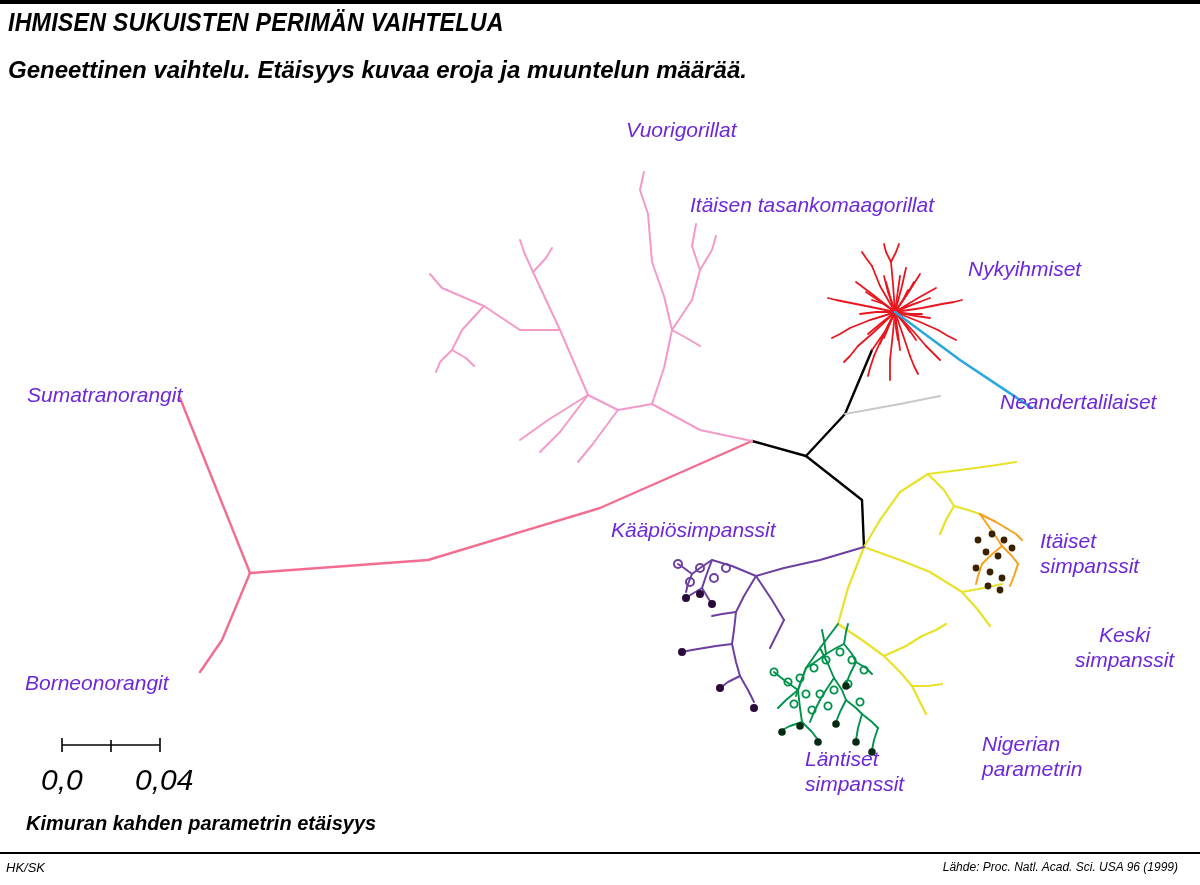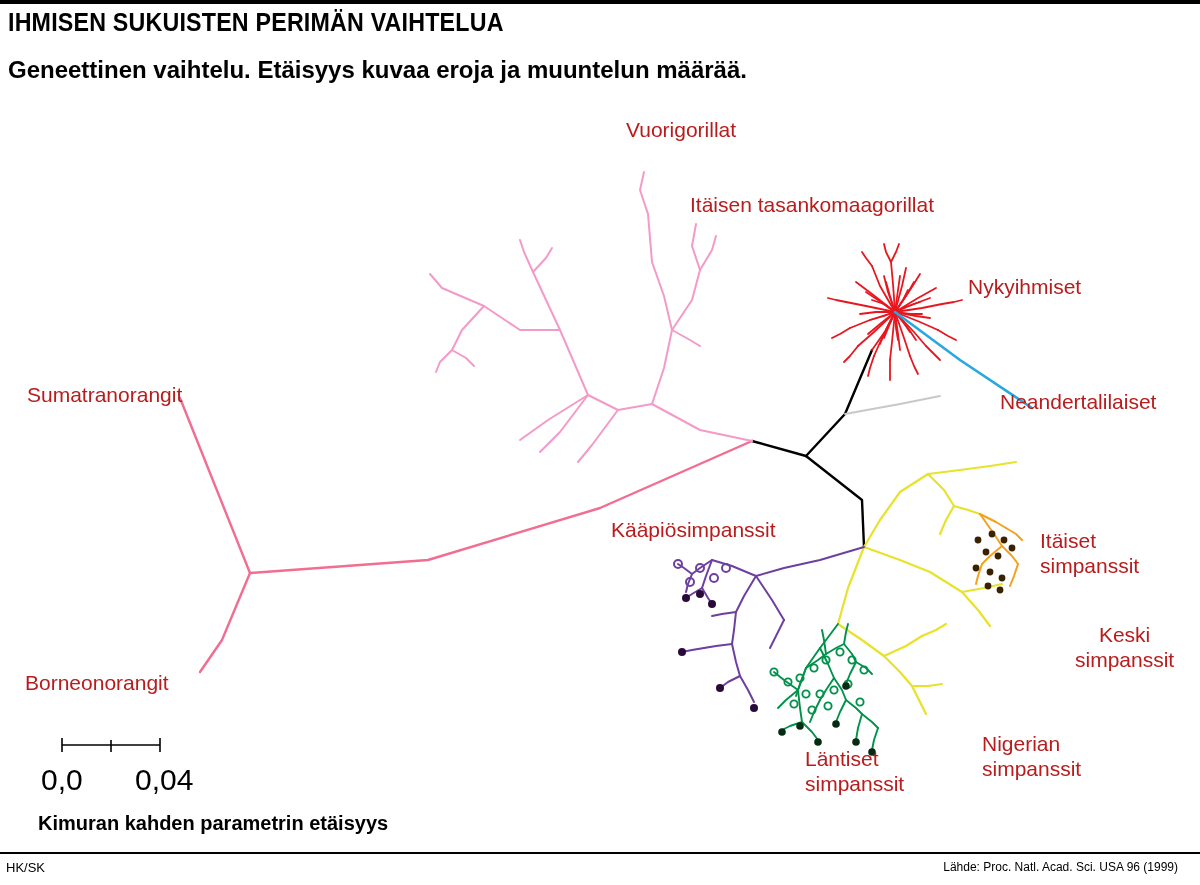--- a/index.html
+++ b/index.html
@@ -13,20 +13,21 @@
     position: relative;
     font-family: "Liberation Sans", sans-serif;
     color: #000000;
     overflow: hidden;
   }
   #root {
     position: absolute;
     left: 0; top: 0;
     width: 1200px;
     height: 807px;
+    font-style: italic;
   }
   
   .top-rule {
     position: absolute;
     left: 0; top: 0;
     width: 1200px;
     height: 4px;
     background: #000000;
   }
   .title {
@@ -70,21 +71,21 @@
     top: 860px;
     font-size: 12px;
     white-space: nowrap;
   }
   
   .lab {
     position: absolute;
     font-size: 21px;
     line-height: 25px;
     white-space: pre;
-    color: #b91c1c;
+    color: #6d28d9;
   }
   
   .scale-nums {
     position: absolute;
     font-size: 30px;
     white-space: pre;
   }
   .scale-caption {
     position: absolute;
     font-size: 20px;
@@ -336,35 +337,35 @@
     <g stroke="#000000" stroke-width="1.6">
       <path d="M62 745 L160 745"></path>
       <path d="M62 738 L62 752"></path>
       <path d="M111 740 L111 752"></path>
       <path d="M160 738 L160 752"></path>
     </g>
   </svg>
 
   <div class="lab" style="left:626px; top:117px;">Vuorigorillat</div>
   <div class="lab" style="left:690px; top:192px;">Itäisen tasankomaagorillat</div>
-  <div class="lab" style="left:968px; top:274px;">Nykyihmiset</div>
+  <div class="lab" style="left:968px; top:256px;">Nykyihmiset</div>
   <div class="lab" style="left:1000px; top:350px;margin-top:39px;">Neandertalilaiset</div>
   <div class="lab" style="left:27px; top:382px;">Sumatranorangit</div>
   <div class="lab" style="left:611px; top:517px;">Kääpiösimpanssit</div>
   <div class="lab" style="left:1040px; top:528px;">Itäiset
 simpanssit</div>
   <div class="lab" style="left:1075px; top:622px;text-align:center;">Keski
 simpanssit</div>
   <div class="lab" style="left:25px; top:670px;">Borneonorangit</div>
   <div class="lab" style="left:982px; top:731px;">Nigerian
-simpanssit</div>
+parametrin</div>
   <div class="lab" style="left:789px; top:746px;margin-left:16px;">Läntiset
 simpanssit</div>
 
   <div class="scale-nums" style="left:41px; top:763px;">0,0</div>
   <div class="scale-nums" style="left:135px; top:763px;">0,04</div>
-  <div class="scale-caption" style="left:38px; top:812px;">Kimuran kahden parametrin etäisyys</div>
+  <div class="scale-caption" style="left:26px; top:812px;">Kimuran kahden parametrin etäisyys</div>
 
   <div class="bottom-rule"></div>
   <div class="credit">HK/SK</div>
   <div class="source">Lähde: Proc. Natl. Acad. Sci. USA 96 (1999)</div>
 
 </div>
 
 </body></html>

